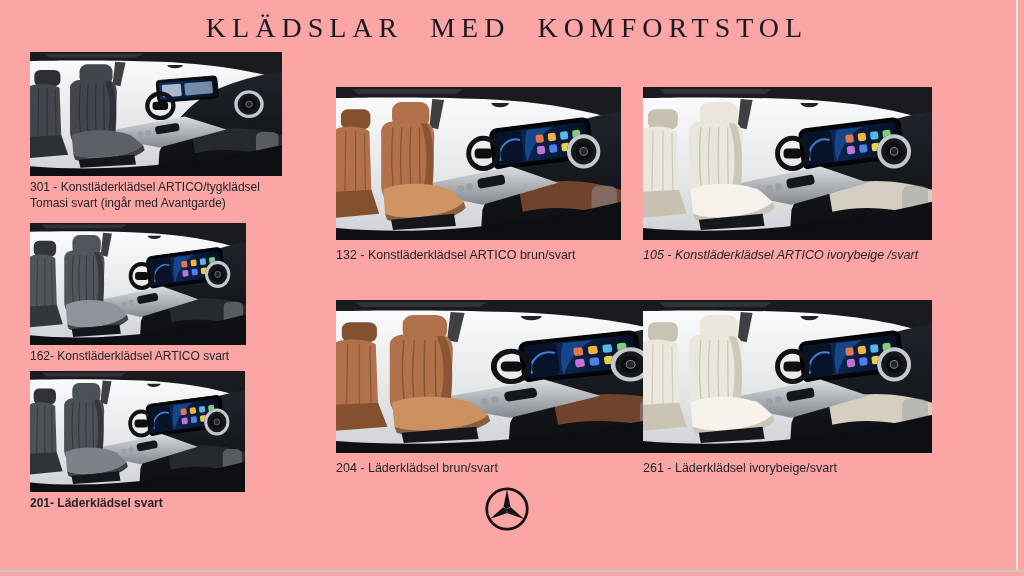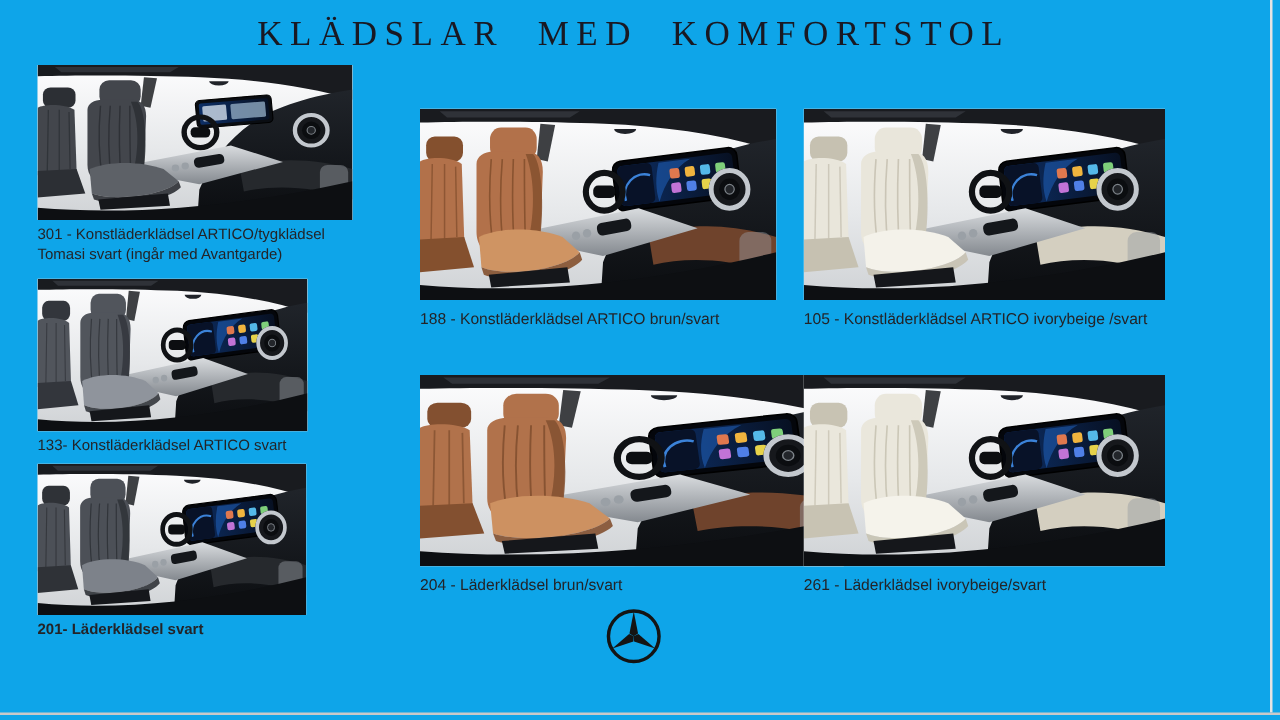--- a/index.html
+++ b/index.html
@@ -1,21 +1,21 @@
 <!DOCTYPE html>
 <html><head>
 <meta charset="utf-8">
 <style>
   html,body{margin:0;padding:0;}
   body{
     width:1024px;height:576px;position:relative;overflow:hidden;
     background:#ffffff;
     font-family:"Liberation Sans", sans-serif;
   }
-  .page{position:absolute;inset:0;background:#0ea5e9;}
+  .page{position:absolute;inset:0;background:#fca5a5;}
   .title{
     position:absolute;top:12px;left:0;right:10px;margin:0;
     text-align:center;
     font-family:"Liberation Serif", serif;
     font-weight:400;
     font-size:28px;
     letter-spacing:6px;
     word-spacing:14px;
     color:#191923;
   }
@@ -29,21 +29,21 @@
   .t301{left:30px;top:52px;width:252px;}
   .t301 .photo{height:124px;}
   .t101{left:30px;top:223px;width:216px;}
   .t101 .photo{height:122px;}
   .t201{left:30px;top:371px;width:215px;font-weight:bold;}
   .t201 .photo{height:121px;}
   .tile.small .caption{width:248px;}
   
   .t104{left:336px;top:87px;width:285px;}
   .t204{left:336px;top:300px;width:339px;}
-  .t105{left:643px;top:87px;width:289px;}
+  .t105{left:643px;top:87px;width:289px;font-style:italic;}
   .t205{left:643px;top:300px;width:289px;}
   .tile.big .photo{height:153px;}
   .t204 .photo,.t205 .photo{height:152px;}
   .tile.big .caption{margin-top:7px;font-size:12.5px;white-space:nowrap;}
   
   .logo{position:absolute;left:484px;top:486px;width:46px;height:46px;color:#141414;}
   
   .edge-right{position:absolute;top:0;bottom:6px;right:6px;width:2px;background:#e4e4e4;}
   .edge-bottom{position:absolute;left:0;right:0;bottom:4px;height:2px;background:#c9c9c9;}
 </style>
@@ -189,21 +189,21 @@
     <rect x="66" y="38" width="20" height="6" fill="#33363c"></rect>
     <path d="M46 44 C46 38 52 34 60 34 L86 34 C96 34 100 40 100 50 L98 100 C98 110 90 116 78 116 L62 116 C52 116 46 108 46 98 Z" fill="#51555c"></path>
     <path d="M58 40 C56 64 56 88 60 112 M67 40 C65 64 65 88 68 112 M76 40 C75 64 75 88 77 112 M85 40 C85 64 85 88 86 110" stroke="#33363c" stroke-width="1.3" fill="none" opacity="0.9"></path>
     <path d="M92 36 C100 44 102 86 96 112 L86 114 C94 86 94 56 86 36 Z" fill="#33363c" opacity="0.85"></path>
     <path d="M48 102 C64 94 96 94 116 102 L130 114 C118 128 70 134 50 126 Z" fill="#8f949c"></path>
     <path d="M50 126 C70 134 118 128 130 114 L132 120 C120 134 72 140 52 132 Z" fill="#33363c" opacity="0.9"></path>
     <path d="M56 132 L120 126 L122 138 L58 142 Z" fill="#15171b"></path>
   </g>
 </svg>
       </div>
-    <figcaption class="caption">133- Konstläderklädsel ARTICO svart</figcaption>
+    <figcaption class="caption">162- Konstläderklädsel ARTICO svart</figcaption>
   </figure>
 
   <figure class="tile small t201">
     <div class="photo">
         <svg viewBox="0 0 290 152" preserveAspectRatio="none" width="100%" height="100%">
   <defs>
     <linearGradient id="bg2" x1="0" y1="0" x2="0" y2="1">
               <stop offset="0" stop-color="#fdfdfe"></stop>
               <stop offset="0.55" stop-color="#e6e8ea"></stop>
               <stop offset="1" stop-color="#cfd2d5"></stop>
@@ -343,21 +343,21 @@
     <rect x="66" y="38" width="20" height="6" fill="#84502e"></rect>
     <path d="M46 44 C46 38 52 34 60 34 L86 34 C96 34 100 40 100 50 L98 100 C98 110 90 116 78 116 L62 116 C52 116 46 108 46 98 Z" fill="#b2714a"></path>
     <path d="M58 40 C56 64 56 88 60 112 M67 40 C65 64 65 88 68 112 M76 40 C75 64 75 88 77 112 M85 40 C85 64 85 88 86 110" stroke="#84502e" stroke-width="1.3" fill="none" opacity="0.9"></path>
     <path d="M92 36 C100 44 102 86 96 112 L86 114 C94 86 94 56 86 36 Z" fill="#84502e" opacity="0.85"></path>
     <path d="M48 102 C64 94 96 94 116 102 L130 114 C118 128 70 134 50 126 Z" fill="#cf9463"></path>
     <path d="M50 126 C70 134 118 128 130 114 L132 120 C120 134 72 140 52 132 Z" fill="#84502e" opacity="0.9"></path>
     <path d="M56 132 L120 126 L122 138 L58 142 Z" fill="#15171b"></path>
   </g>
 </svg>
       </div>
-    <figcaption class="caption">188 - Konstläderklädsel ARTICO brun/svart</figcaption>
+    <figcaption class="caption">132 - Konstläderklädsel ARTICO brun/svart</figcaption>
   </figure>
 
   <figure class="tile big t204">
     <div class="photo">
         <svg viewBox="0 0 290 152" preserveAspectRatio="none" width="100%" height="100%">
   <defs>
     <linearGradient id="bg4" x1="0" y1="0" x2="0" y2="1">
               <stop offset="0" stop-color="#fdfdfe"></stop>
               <stop offset="0.55" stop-color="#e6e8ea"></stop>
               <stop offset="1" stop-color="#cfd2d5"></stop>

